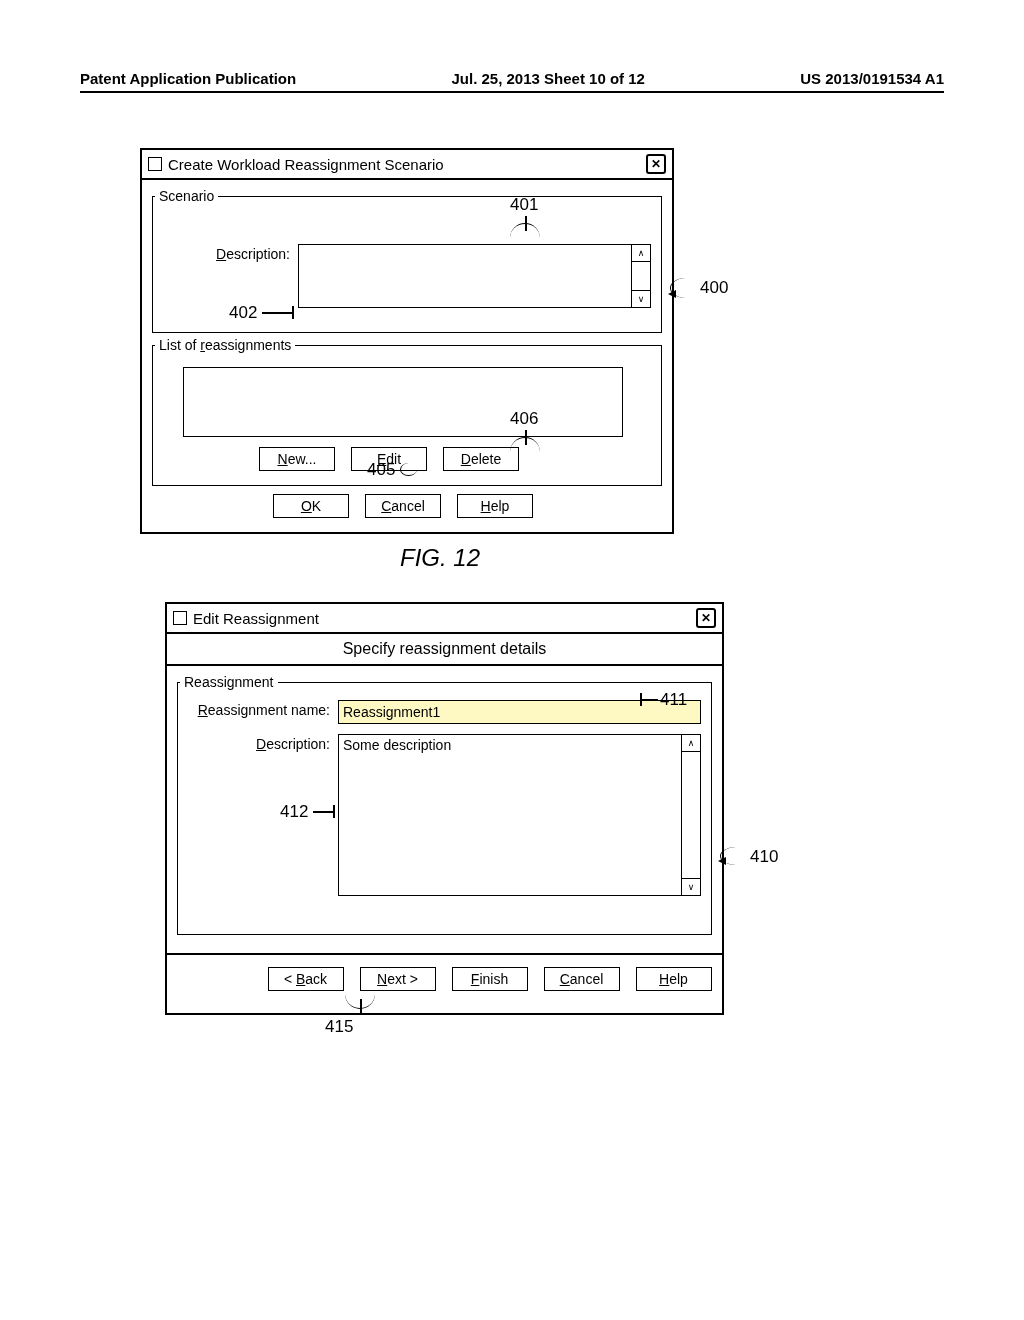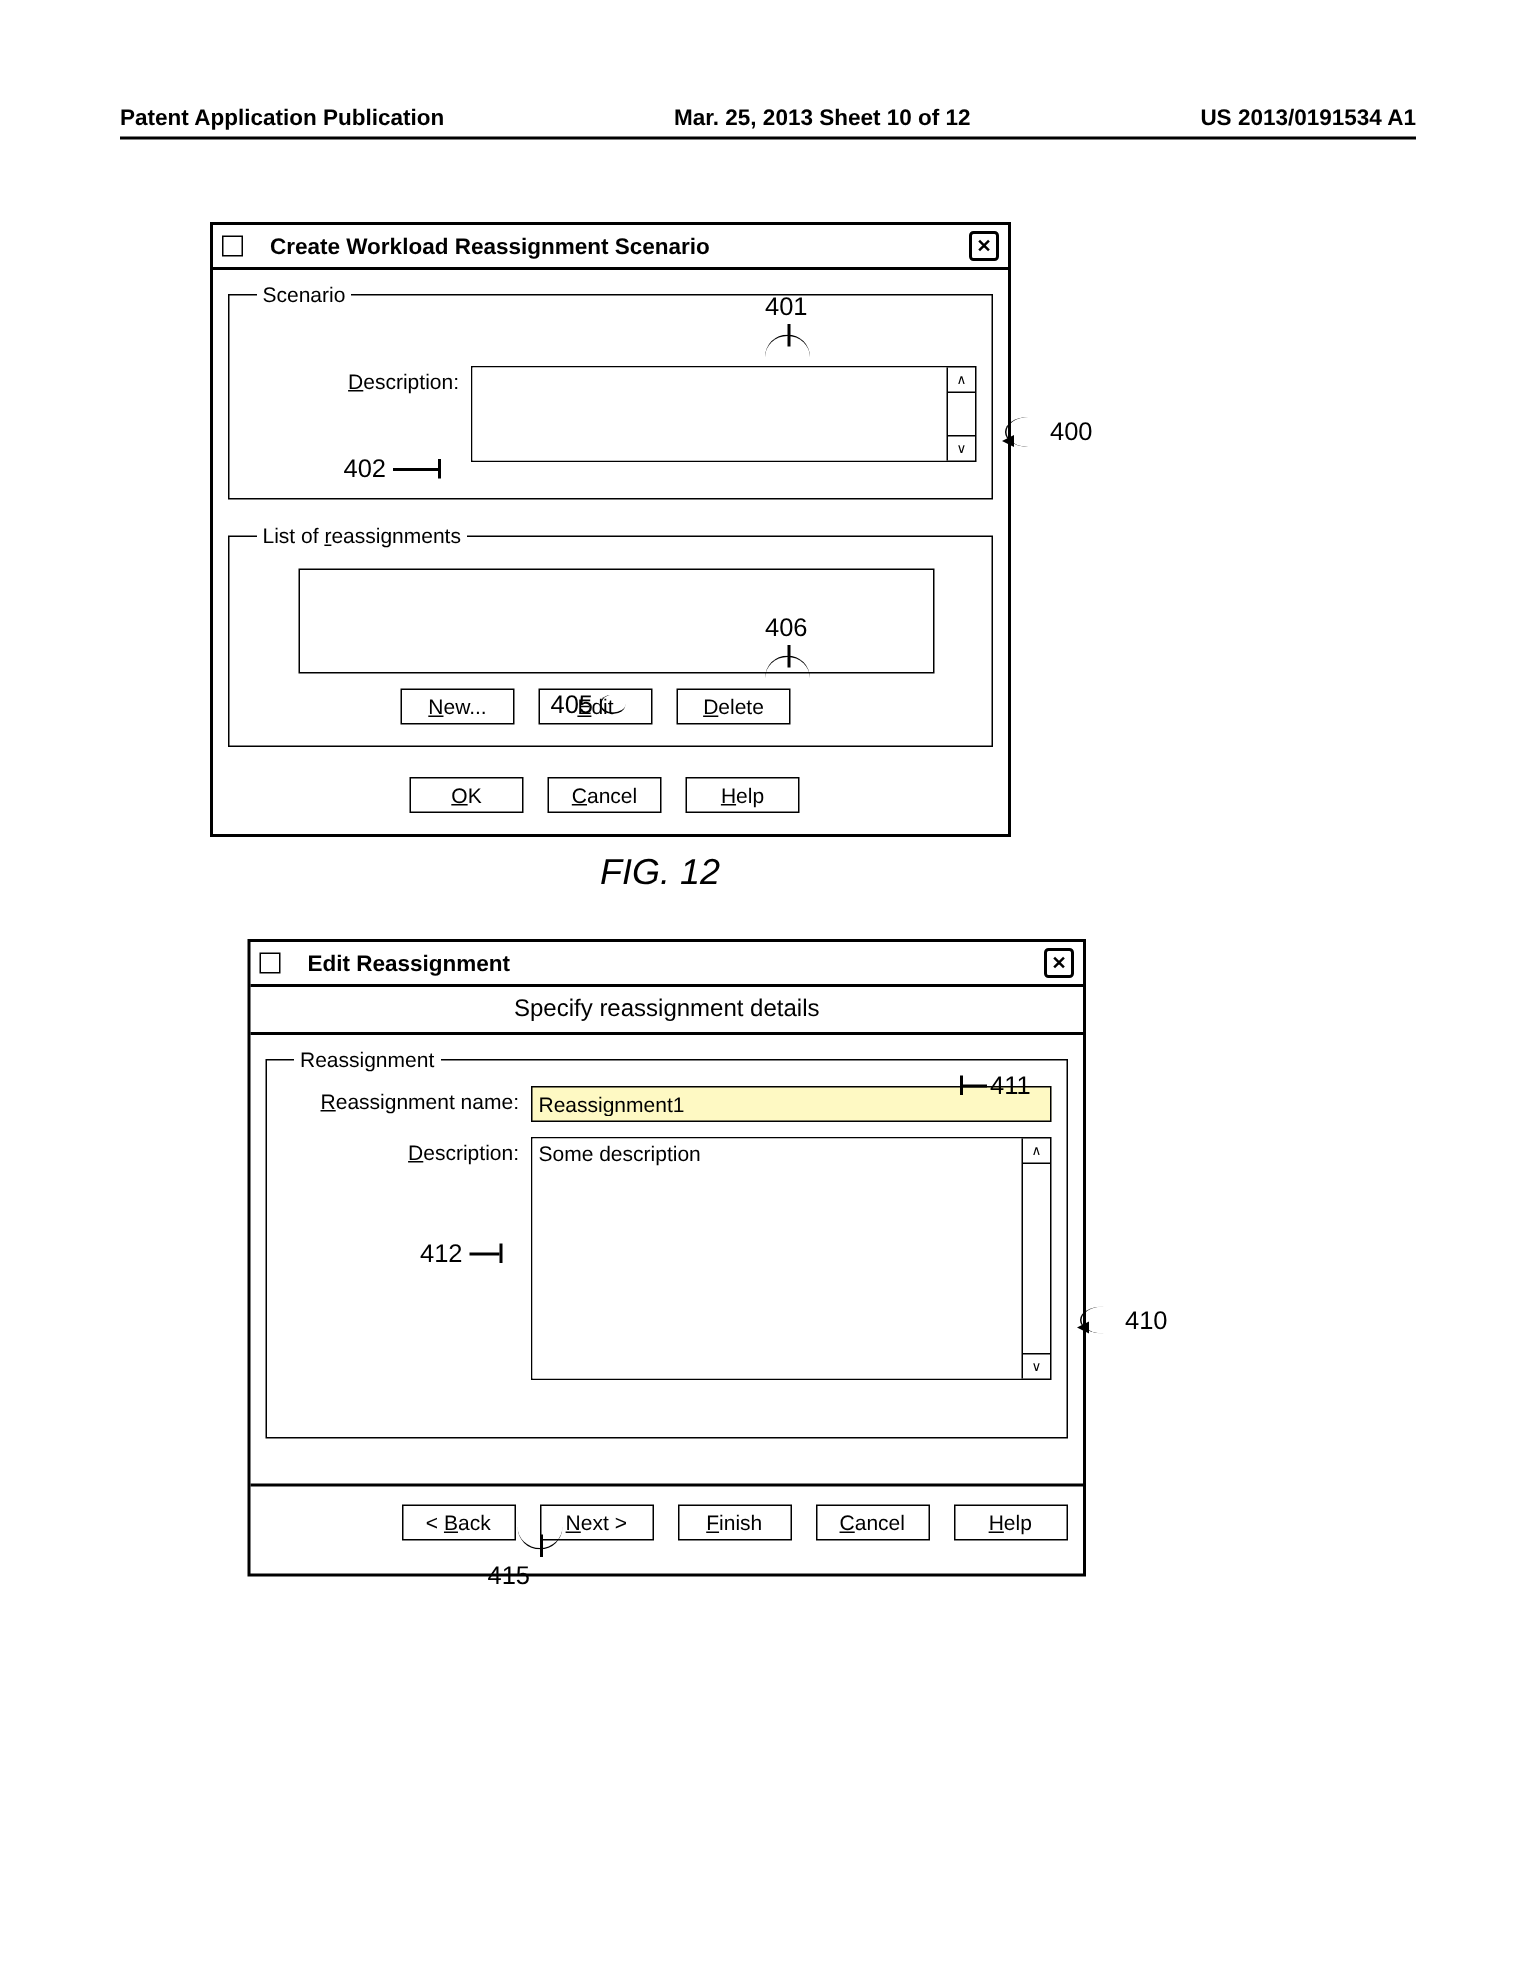--- a/index.html
+++ b/index.html
@@ -39,22 +39,21 @@
     display: flex;
     align-items: center;
     justify-content: space-between;
     padding: 4px 6px;
     border-bottom: 2px solid black;
     font-size: 15px;
   }
   .title-left {
     display: flex;
     align-items: center;
-    gap: 18px;
-    font-weight: bold;
+    gap: 6px;
   }
   .window-icon {
     width: 12px;
     height: 12px;
     border: 1.5px solid black;
     background: white;
   }
   .close-icon {
     width: 16px;
     height: 16px;
@@ -65,22 +64,22 @@
     justify-content: center;
     font-size: 12px;
     font-weight: bold;
     line-height: 1;
   }
   .dialog-body {
     padding: 8px 10px 14px 10px;
   }
   fieldset {
     border: 1.5px solid black;
-    margin: 0 0 16px 0;
-    padding: 10px 10px 14px 18px;
+    margin: 0 0 4px 0;
+    padding: 10px 10px 14px 2px;
   }
   legend {
     font-size: 14px;
     padding: 0 4px;
   }
   .form-row {
     display: flex;
     align-items: flex-start;
     margin-bottom: 10px;
   }
@@ -202,21 +201,21 @@
     border-style: solid;
   }
 </style>
 </head>
 <body>
 
 <div class="page">
 
   <div class="header-row">
     <span>Patent Application Publication</span>
-    <span>Mar. 25, 2013  Sheet 10 of 12</span>
+    <span>Jul. 25, 2013  Sheet 10 of 12</span>
     <span>US 2013/0191534 A1</span>
   </div>
 
   <div class="figures-wrap">
 
     <div class="fig12-block">
 
       <div class="dialog">
         <div class="titlebar">
           <div class="title-left">

